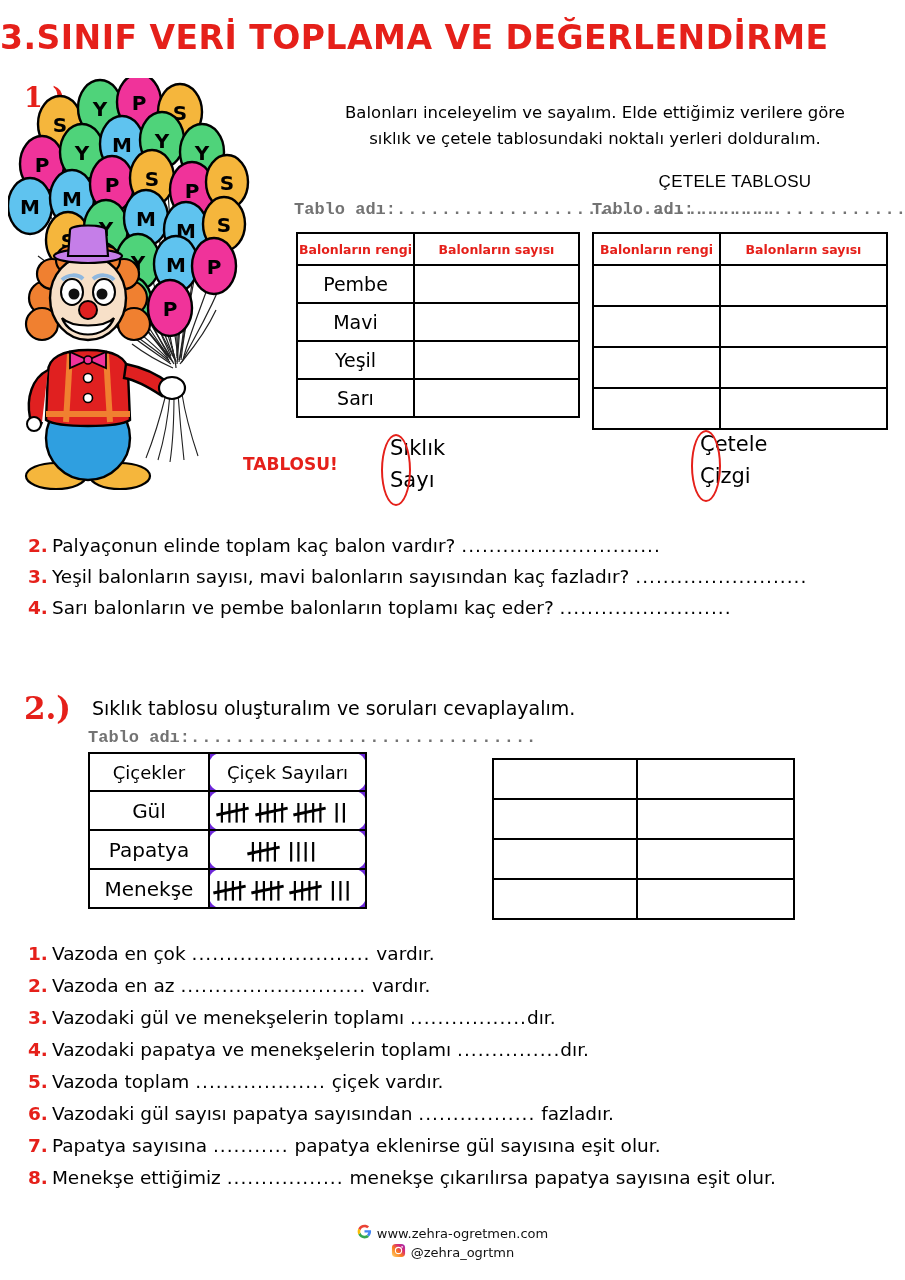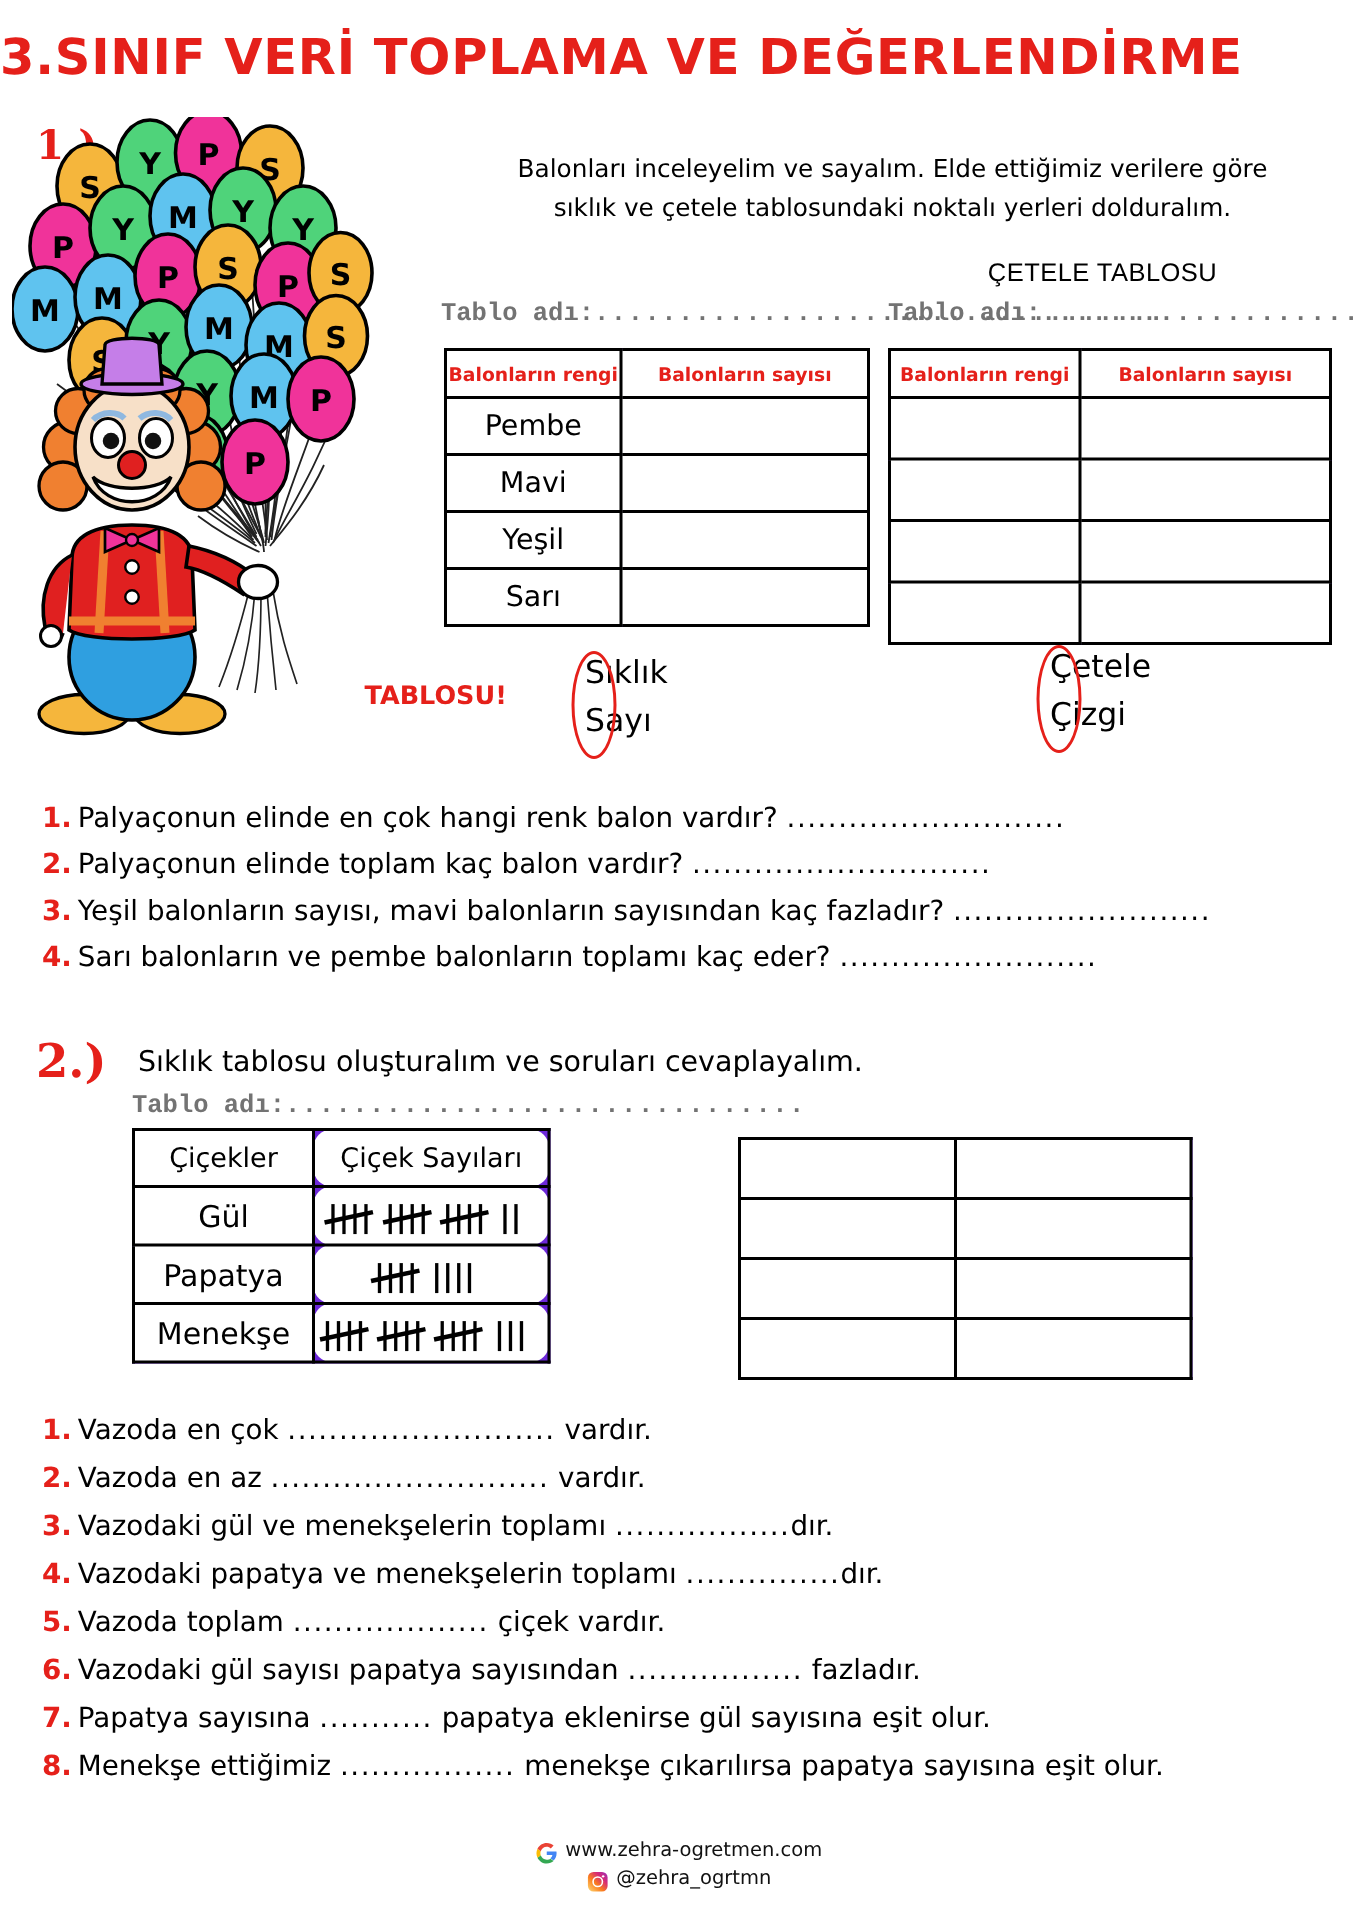--- a/index.html
+++ b/index.html
@@ -190,21 +190,21 @@
   
   .footer {
     position: absolute;
     left: 0; top: 1224px;
     width: 905px;
     text-align: center;
     font-size: 13px;
     font-family: "DejaVu Sans", sans-serif;
     color: #111;
   }
-  .footer .frow { display: flex; align-items: flex-end; justify-content: center; gap: 5px; line-height: 19px; }
+  .footer .frow { display: flex; align-items: flex-start; justify-content: center; gap: 5px; line-height: 19px; }
   .footer .ico { width: 15px; height: 15px; display: inline-block; flex: 0 0 auto; }
 </style>
 </head>
 <body>
 
 <div class="page">
 
   <div class="title">3.SINIF VERİ TOPLAMA VE DEĞERLENDİRME</div>
 
   <div class="secnum" id="secnum1">1.)</div>
@@ -491,24 +491,20 @@
     <div class="line">Sayı</div>
   </div>
   <div class="circlegroup" id="cg2">
     <div class="ell"></div>
     <div class="line">Çetele</div>
     <div class="line">Çizgi</div>
   </div>
 
   <div class="qlist" id="qlist1">
     <div class="qrow">
-      <span class="qnum">1.</span><span>Palyaçonun elinde en çok hangi renk balon vardır?</span>
-      <span class="blank">...........................</span>
-    </div>
-    <div class="qrow">
       <span class="qnum">2.</span><span>Palyaçonun elinde toplam kaç balon vardır?</span>
       <span class="blank">.............................</span>
     </div>
     <div class="qrow">
       <span class="qnum">3.</span><span>Yeşil balonların sayısı, mavi balonların sayısından kaç fazladır?</span>
       <span class="blank">.........................</span>
     </div>
     <div class="qrow">
       <span class="qnum">4.</span><span>Sarı balonların ve pembe balonların toplamı kaç eder?</span>
       <span class="blank">.........................</span>

